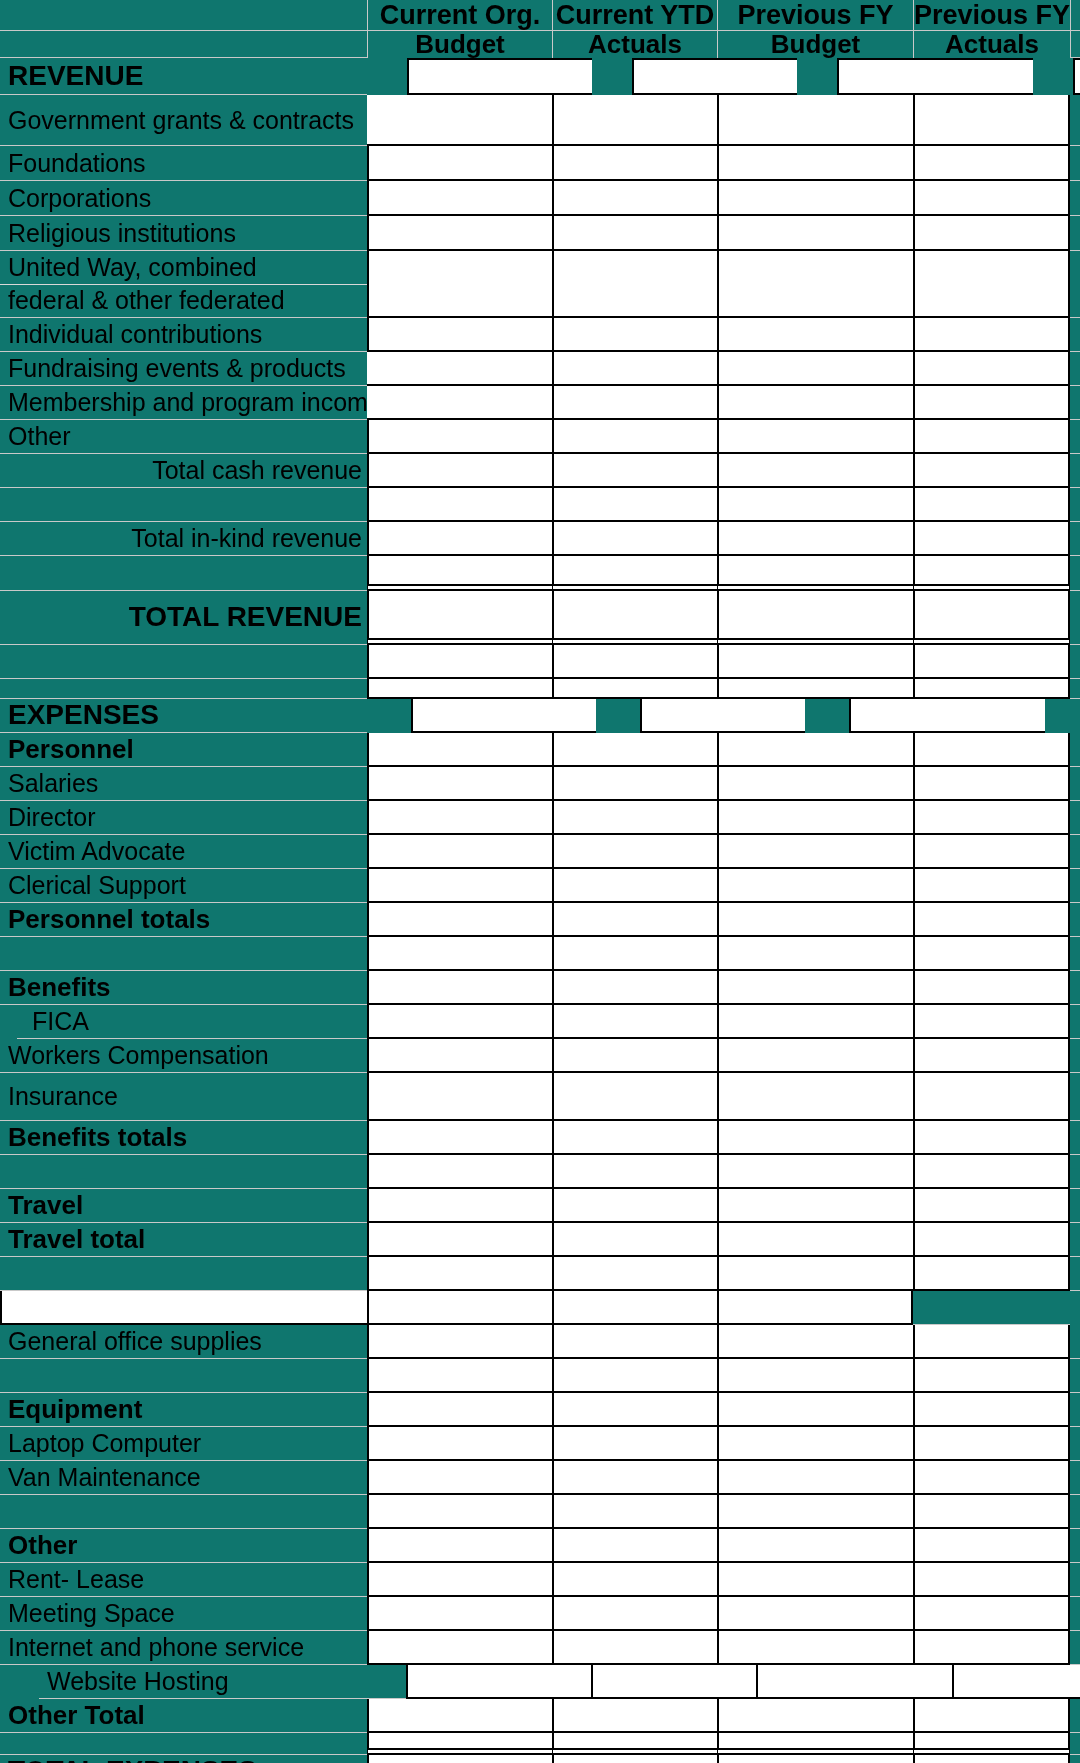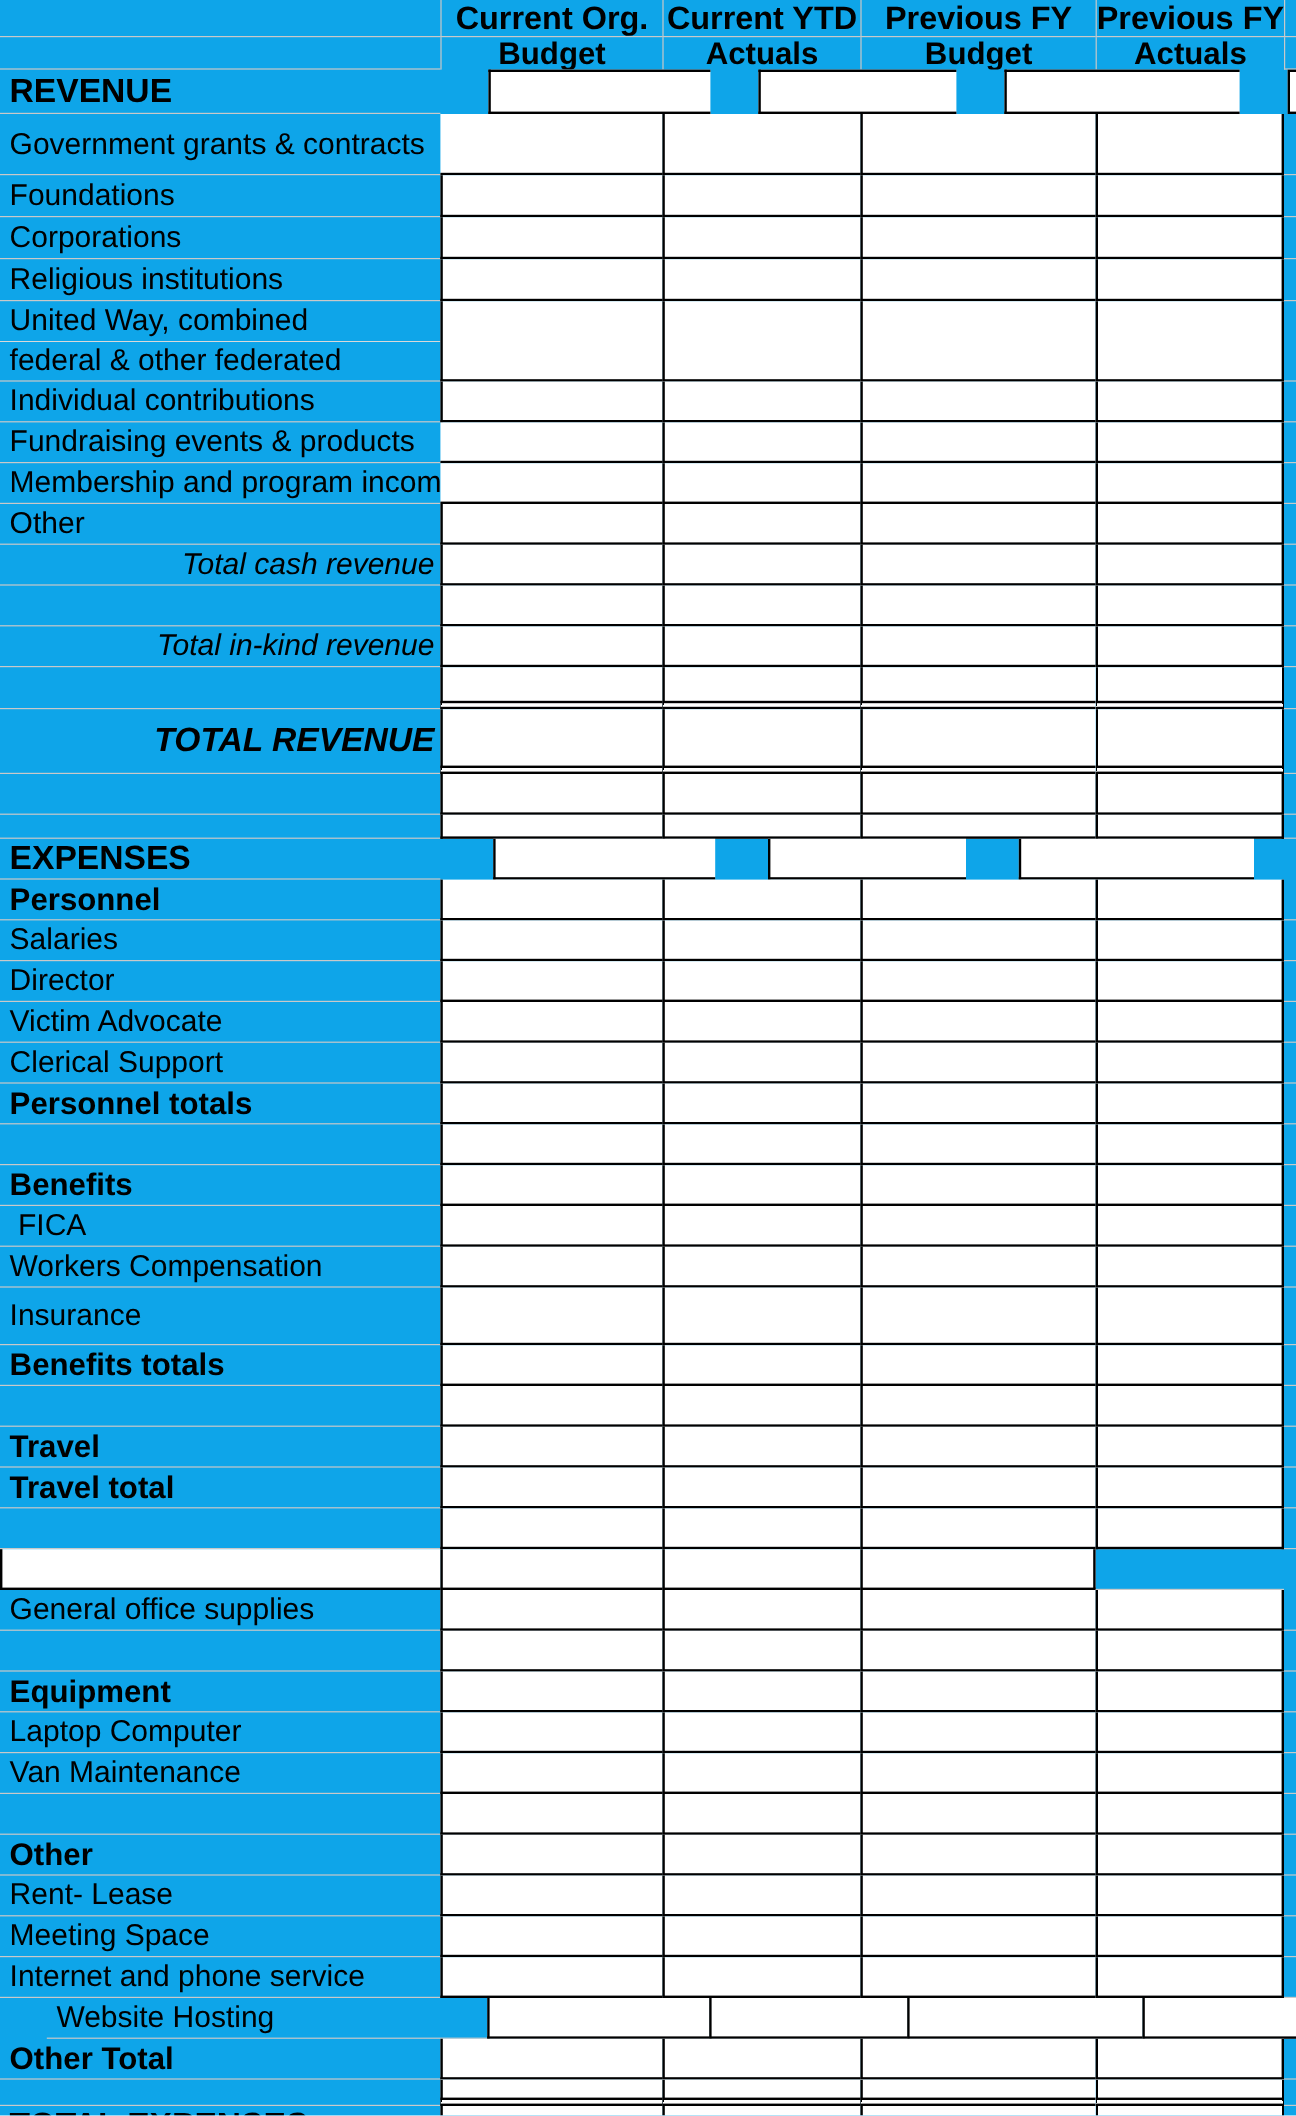--- a/index.html
+++ b/index.html
@@ -1,19 +1,19 @@
 <!DOCTYPE html>
 <html><head>
 <meta charset="utf-8">
 <style>
   html,body { margin:0; padding:0; background:#ffffff; }
   .sheet {
     position:relative;
     width:1080px; height:1763px;
-    background:#0ea5e9;
+    background:#0f766e;
     color:#000;
     font-family:"Liberation Sans", sans-serif;
     overflow:hidden;
   }
   
   .hrow {
     display:grid;
     grid-template-columns:367px 185px 165px 196px 157px 10px;
   }
   .hrow1 { height:31px; }
@@ -43,22 +43,22 @@
     border-bottom:1px solid #c9c9c9;
     display:flex; align-items:center;
     padding-left:8px;
     font-size:25px;
     white-space:pre;
     overflow:visible;
     line-height:1.15;
   }
   .s-bold  { font-weight:bold; font-size:26px;text-align:center; }
   .s-big   { font-weight:bold; font-size:28px; }
-  .right   { justify-content:flex-end; padding-right:5px; padding-left:16px;font-style:italic; }
-  .ind     { padding-left:15px; }
+  .right   { justify-content:flex-end; padding-right:5px; padding-left:16px; }
+  .ind     { padding-left:15px;margin-left:17px; }
   .two     {
     line-height:33px;
     background:linear-gradient(to bottom, transparent 0, transparent 33px,
                #d9d9d9 33px, #d9d9d9 34px, transparent 34px);
   }
   .dcell {
     box-sizing:border-box;
     border-left:2px solid #000;
     border-bottom:2px solid #000;
     background:#ffffff;

